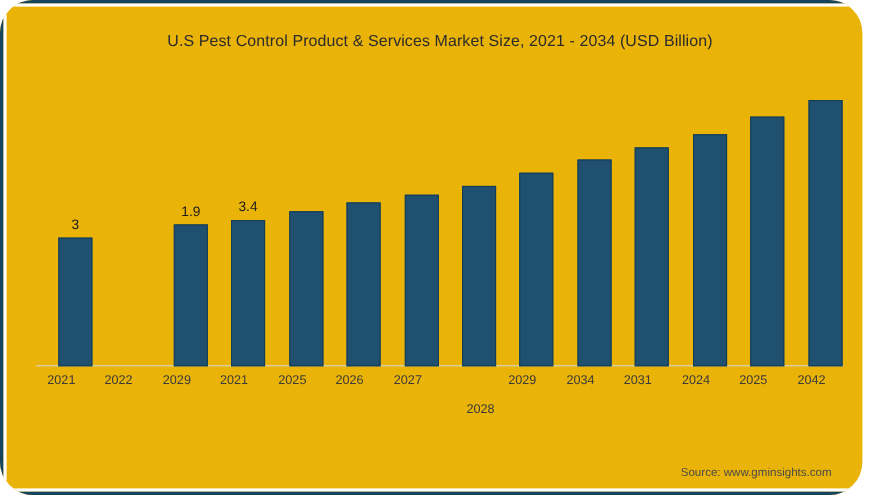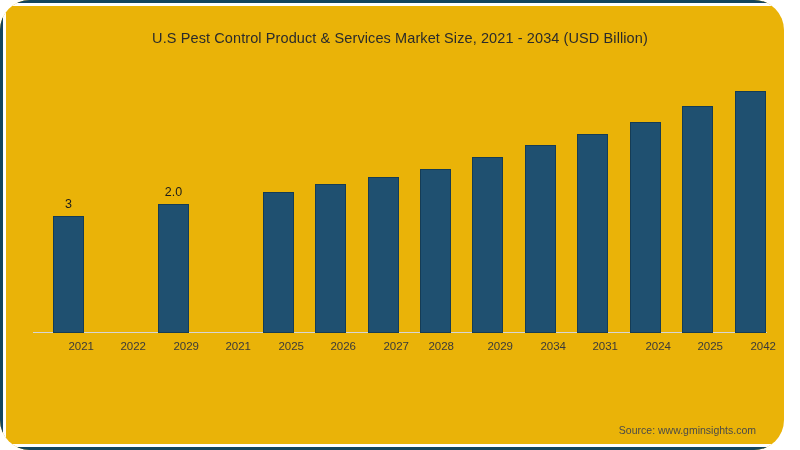--- a/index.html
+++ b/index.html
@@ -106,21 +106,21 @@
     position: absolute;
     left: 33px;
     top: 340px;
     width: 734px;
     height: 20px;
   }
   .x-tick {
     position: absolute;
     top: 0;
     width: 51px;
-    text-align: right;
+    text-align: left;
     font-size: 11.5px;
     color: #3a3a3a;
   }
 
   
   #legend {
     position: absolute;
     left: 0;
     top: 386px;
     width: 800px;
@@ -162,21 +162,25 @@
 
   <div id="plot-area">
     <div id="axis-line"></div>
 
   <div class="bar-slot" style="left: 10px;">
         <div class="bar" title="U.S 2021: 3" style="height: 117px; background: rgb(31, 80, 112);"></div>
         <div class="bar-label" style="bottom: 122px;">3</div>
       </div>
       <div class="bar-slot" style="left: 115px;">
         <div class="bar" title="U.S 2023: 3.3" style="height: 129px; background: rgb(31, 80, 112);"></div>
-        <div class="bar-label" style="bottom: 134px;">2.0</div>
+        <div class="bar-label" style="bottom: 134px;">1.9</div>
+      </div>
+      <div class="bar-slot" style="left: 167px;">
+        <div class="bar" title="U.S 2024: 3.4" style="height: 133px; background: rgb(31, 80, 112);"></div>
+        <div class="bar-label" style="bottom: 138px;">3.4</div>
       </div>
       <div class="bar-slot" style="left: 220px;">
         <div class="bar" title="U.S 2025: 3.6" style="height: 141px; background: rgb(31, 80, 112);"></div>
       </div>
       <div class="bar-slot" style="left: 272px;">
         <div class="bar" title="U.S 2026: 3.8" style="height: 149px; background: rgb(31, 80, 112);"></div>
       </div>
       <div class="bar-slot" style="left: 325px;">
         <div class="bar" title="U.S 2027: 4" style="height: 156px; background: rgb(31, 80, 112);"></div>
       </div>
@@ -205,21 +209,21 @@
 
   <div id="x-axis-labels">
 
   <div class="x-tick" style="left: 10px;">2021</div>
       <div class="x-tick" style="left: 62px;">2022</div>
       <div class="x-tick" style="left: 115px;">2029</div>
       <div class="x-tick" style="left: 167px;">2021</div>
       <div class="x-tick" style="left: 220px;">2025</div>
       <div class="x-tick" style="left: 272px;">2026</div>
       <div class="x-tick" style="left: 325px;">2027</div>
-      <div class="x-tick" style="left: 370px;">2028</div>
+      <div class="x-tick" style="left: 391px; margin-top: 26px;">2028</div>
       <div class="x-tick" style="left: 429px;">2029</div>
       <div class="x-tick" style="left: 482px;">2034</div>
       <div class="x-tick" style="left: 534px;">2031</div>
       <div class="x-tick" style="left: 587px;">2024</div>
       <div class="x-tick" style="left: 639px;">2025</div>
       <div class="x-tick" style="left: 692px;">2042</div>
     </div>
 
 
   <div id="source-note">Source: www.gminsights.com</div>

